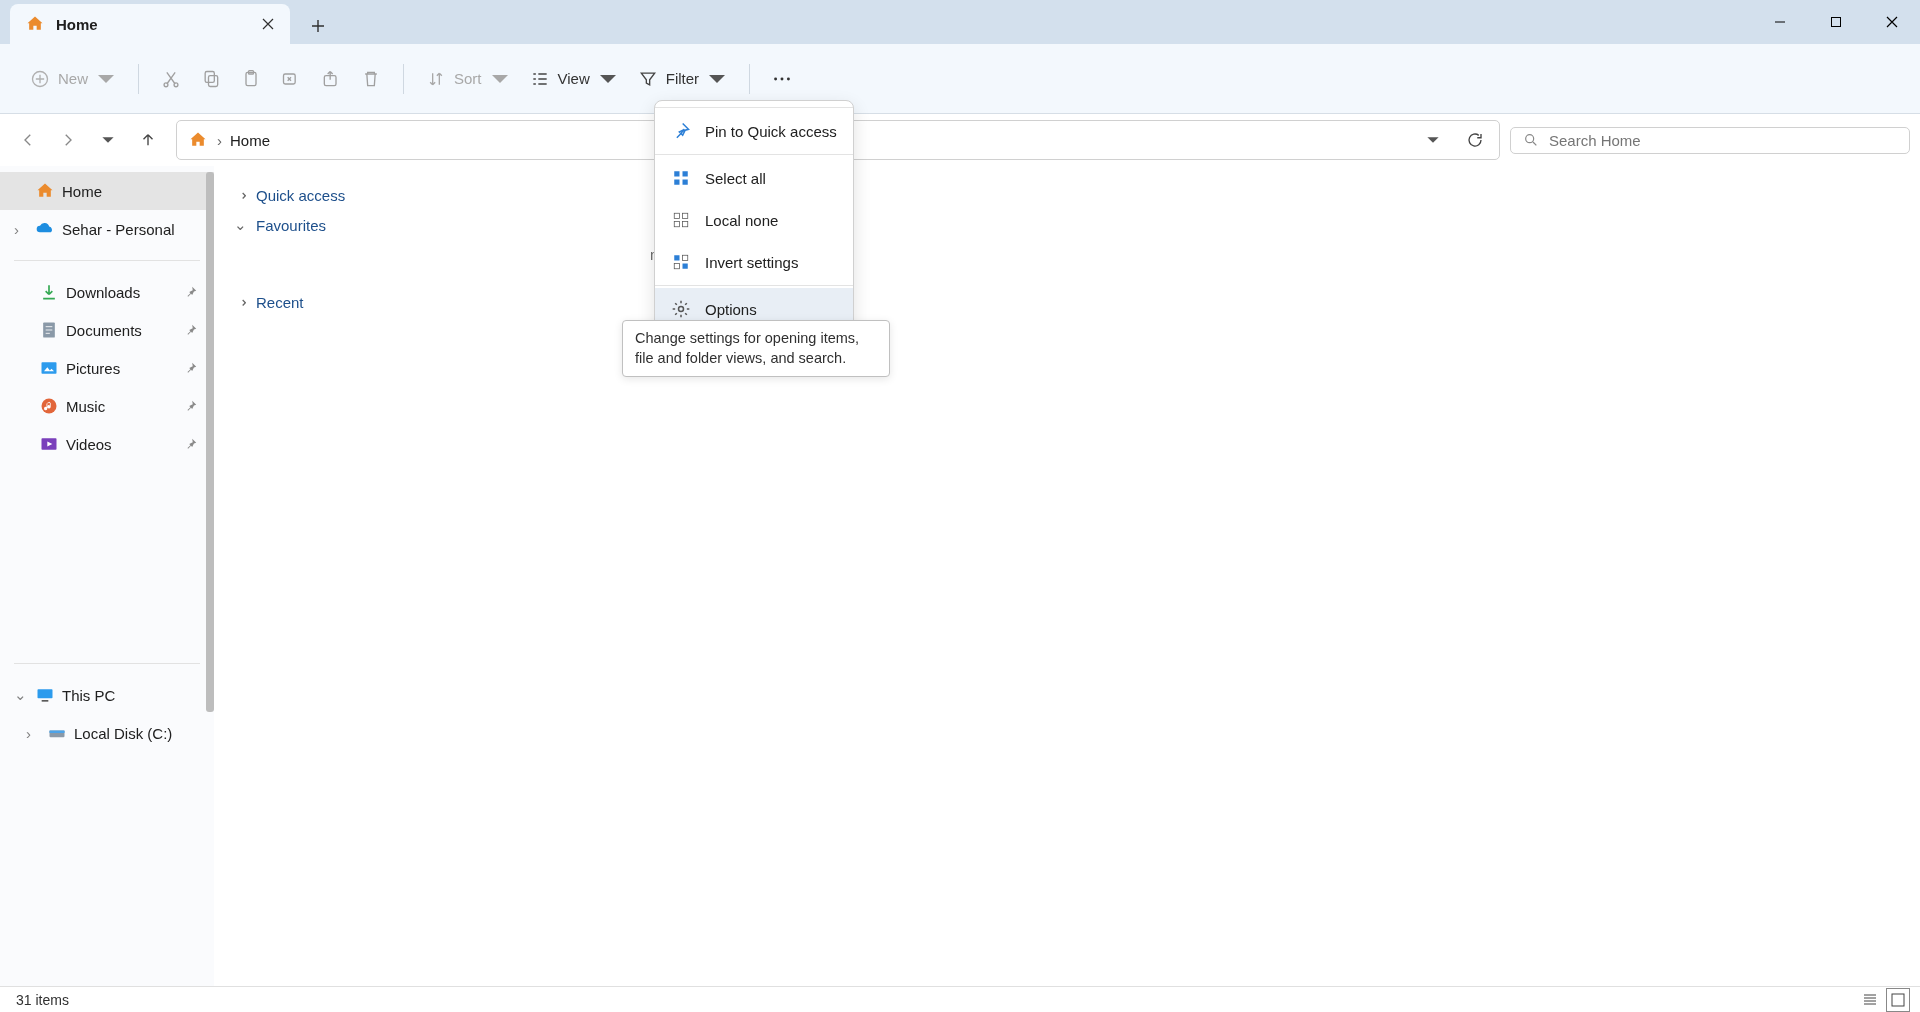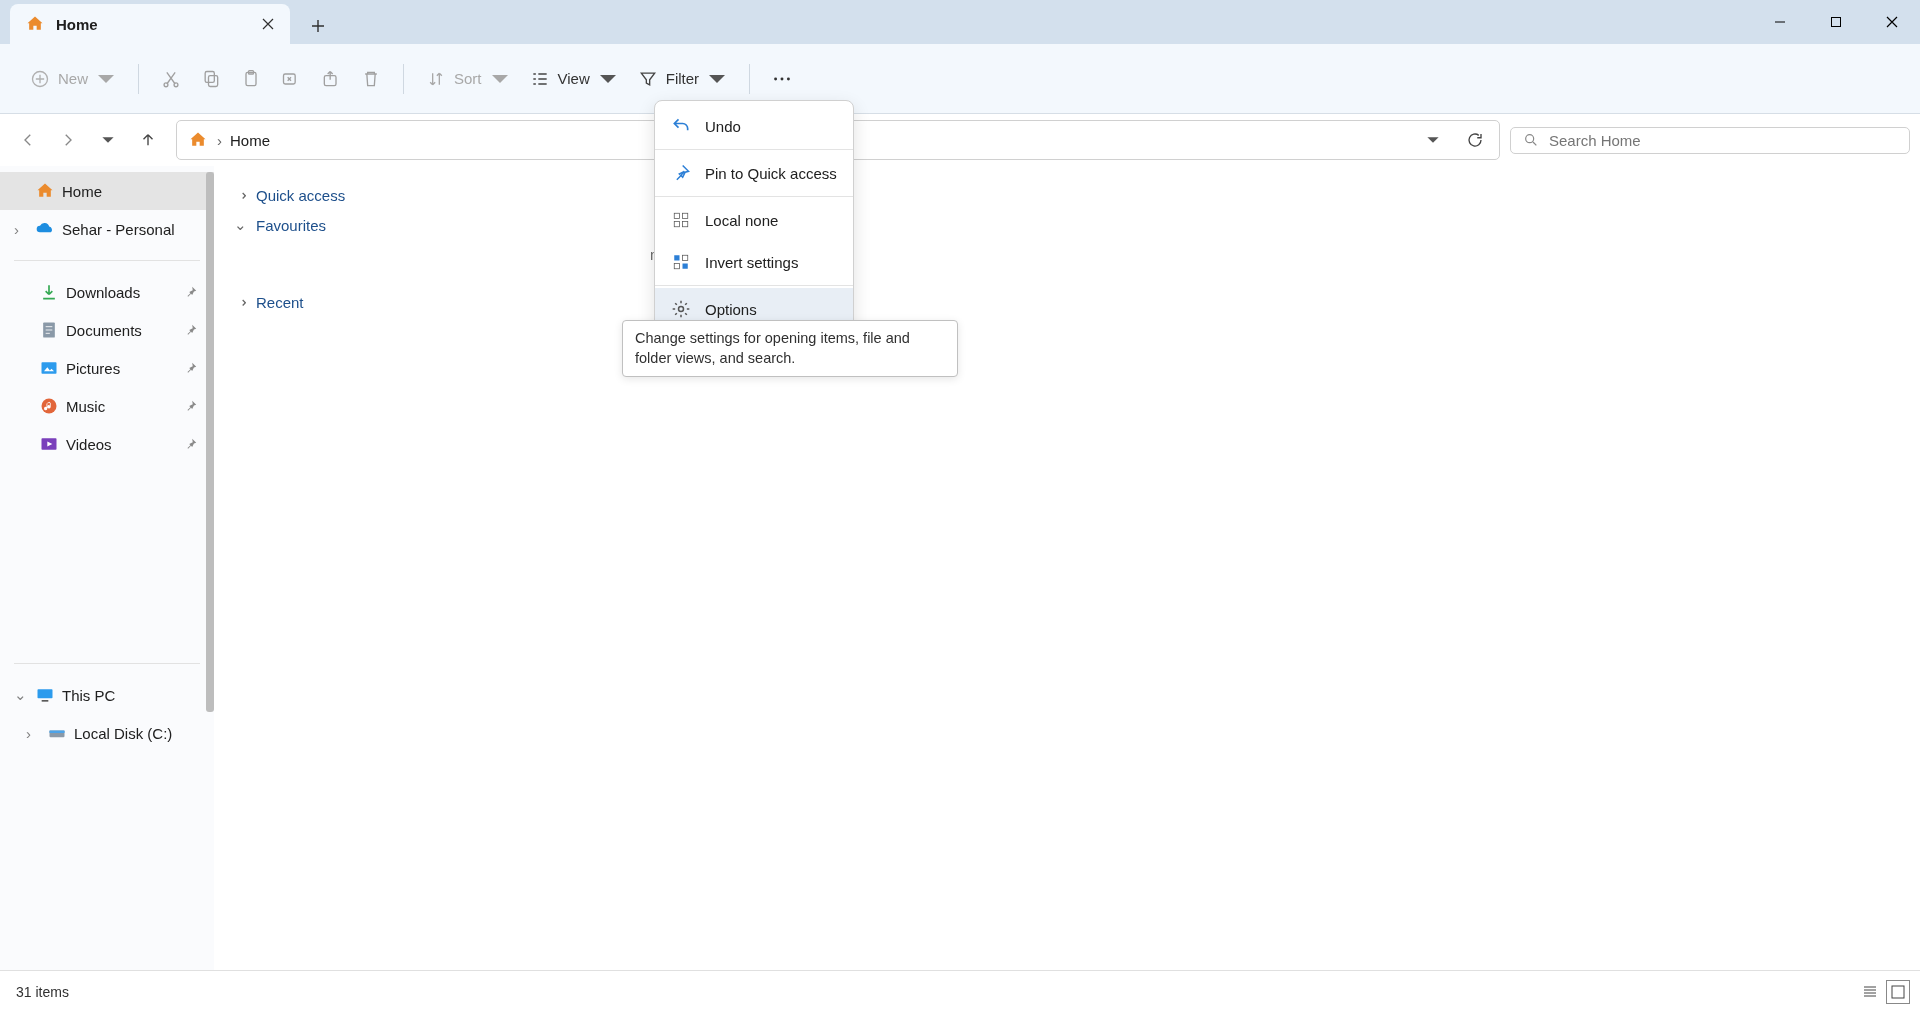--- a/index.html
+++ b/index.html
@@ -46,34 +46,34 @@
 .nav-item .chev { width:14px; color:#808080; }
 .nav-sep { height:1px; background:#e2e2e2; margin:12px 14px; }
 .nav-ico { width:22px; height:22px; display:flex; align-items:center; justify-content:center; }
 
 .content { flex:1; padding:14px 16px; position:relative; }
 .section-head { display:flex; align-items:center; gap:8px; color:#1d4f8b; padding:6px 4px; cursor:pointer; }
 .section-head.collapsed .caret { transform:rotate(-90deg); }
 .caret { color:#666; width:14px; display:inline-block; transition:transform .1s; }
 .empty-hint { color:#6b6b6b; margin-left:420px; margin-top:6px; font-size:15px; }
 
-.statusbar { height:42px; border-top:1px solid #e0e0e0; display:flex; align-items:center; padding:0 16px; font-size:14px; color:#303030; position:absolute; bottom:0; left:0; right:0; background:#fff; }
+.statusbar { height:26px; border-top:1px solid #e0e0e0; display:flex; align-items:center; padding:0 16px; font-size:14px; color:#303030; position:absolute; bottom:0; left:0; right:0; background:#fff; }
 .statusbar .right { position:absolute; right:10px; display:flex; gap:4px; }
 .statusbar .right div { width:24px; height:24px; display:flex; align-items:center; justify-content:center; border:1px solid transparent; }
 .statusbar .right div.active { border:1px solid #888; }
 
 
 .menu { position:absolute; left:654px; top:100px; width:200px; background:#fff; border:1px solid #d0d0d0; border-radius:8px; box-shadow:0 6px 18px rgba(0,0,0,.12); padding:4px 0; z-index:50; }
 .menu-item { height:42px; display:flex; align-items:center; gap:14px; padding:0 16px; cursor:pointer; color:#202020; }
 .menu-item:hover, .menu-item.hov { background:#e8eef5; }
 .menu-sep { height:1px; background:#e3e3e3; margin:2px 0; }
 .menu-ico { width:20px; height:20px; display:flex; align-items:center; justify-content:center; }
 
 
-.tooltip { position:absolute; left:622px; top:320px; width:336px; background:#fff; border:1px solid #c0c0c0; border-radius:4px; padding:8px 12px; font-size:14.5px; color:#303030; box-shadow:0 2px 8px rgba(0,0,0,.1); z-index:60; line-height:1.35; }
+.tooltip { position:absolute; left:622px; top:320px; width:268px; background:#fff; border:1px solid #c0c0c0; border-radius:4px; padding:8px 12px; font-size:14.5px; color:#303030; box-shadow:0 2px 8px rgba(0,0,0,.1); z-index:60; line-height:1.35; }
 
 svg { display:block; }
 </style>
 </head>
 <body>
 
 <div class="titlebar">
   <div class="tab">
     <span class="home-ico nav-ico">
       <svg viewBox="0 0 24 24">
@@ -379,38 +379,41 @@
     <div class="empty-hint">me files, we'll show them here.</div>
     <div style="height:24px"></div>
     <div class="section-head collapsed">
       <span class="caret">⌄</span>
       <span>Recent</span>
     </div>
   </div>
 </div>
 
 <div class="menu">
-  <div class="menu-item">
-    <span class="menu-ico">
-        <svg viewBox="0 0 24 24" width="20" height="20">
-          <path fill="none" stroke="#2c7fd6" stroke-width="2" d="M9 14l-5-5 5-5M4 9h10a6 6 0 016 6v2"></path>
-        </svg>
-      </span>
-    <span>Undo</span>
-  </div>
   <div class="menu-sep"></div>
   <div class="menu-item">
     <span class="menu-ico">
         <svg viewBox="0 0 24 24" width="20" height="20">
           <path fill="none" stroke="#2c7fd6" stroke-width="1.8" d="M14 3l7 7-4 1-3 6-2-2-5 5m5-5l-2-2 6-3z"></path>
         </svg>
       </span>
     <span>Pin to Quick access</span>
   </div>
   <div class="menu-sep"></div>
+  <div class="menu-item">
+    <span class="menu-ico">
+        <svg viewBox="0 0 24 24" width="18" height="18">
+          <rect x="3" y="3" width="7" height="7" fill="#2c7fd6"></rect>
+          <rect x="14" y="3" width="7" height="7" fill="#2c7fd6"></rect>
+          <rect x="3" y="14" width="7" height="7" fill="#2c7fd6"></rect>
+          <rect x="14" y="14" width="7" height="7" fill="#2c7fd6"></rect>
+        </svg>
+      </span>
+    <span>Select all</span>
+  </div>
   <div class="menu-item">
     <span class="menu-ico">
         <svg viewBox="0 0 24 24" width="18" height="18">
           <rect x="3" y="3" width="7" height="7" fill="none" stroke="#555"></rect>
           <rect x="14" y="3" width="7" height="7" fill="none" stroke="#555"></rect>
           <rect x="3" y="14" width="7" height="7" fill="none" stroke="#555"></rect>
           <rect x="14" y="14" width="7" height="7" fill="none" stroke="#555"></rect>
         </svg>
       </span>
     <span>Local none</span>

